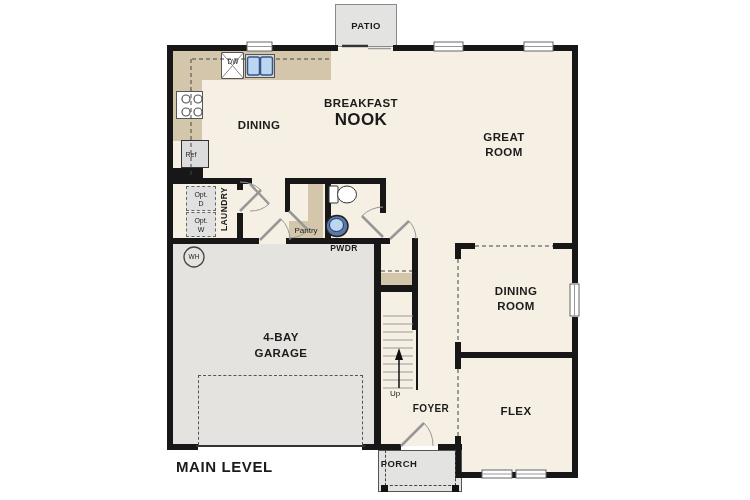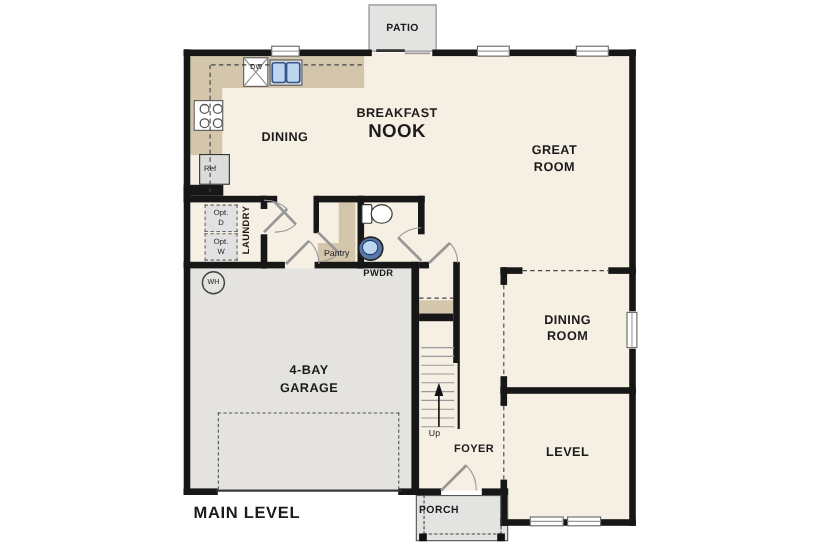--- a/index.html
+++ b/index.html
@@ -211,21 +211,21 @@
     <circle cx="194" cy="257" r="10" fill="none" stroke="#444" stroke-width="1.3"></circle>
   </svg>
 
   <div class="lbl" style="left:259px;top:126px;font-size:11.5px;">DINING</div>
   <div class="lbl" style="left:361px;top:104px;font-size:11.5px;">BREAKFAST</div>
   <div class="lbl" style="left:361px;top:119px;font-size:17px;">NOOK</div>
   <div class="lbl" style="left:504px;top:138px;font-size:11.5px;">GREAT</div>
   <div class="lbl" style="left:504px;top:153px;font-size:11.5px;">ROOM</div>
   <div class="lbl" style="left:516px;top:292px;font-size:11.5px;">DINING</div>
   <div class="lbl" style="left:516px;top:307px;font-size:11.5px;">ROOM</div>
-  <div class="lbl" style="left:516px;top:412px;font-size:11.5px;">LEVEL</div>
+  <div class="lbl" style="left:516px;top:412px;font-size:11.5px;">FLEX</div>
   <div class="lbl" style="left:281px;top:338px;font-size:11.5px;">4-BAY</div>
   <div class="lbl" style="left:281px;top:354px;font-size:11.5px;">GARAGE</div>
   <div class="lbl" style="left:431px;top:409px;font-size:10px;">FOYER</div>
   <div class="lbl" style="left:399px;top:464px;font-size:9.5px;">PORCH</div>
   <div class="lbl" style="left:366px;top:26px;font-size:9.5px;">PATIO</div>
   <div class="lbl" style="left:344px;top:209px;font-size:8.5px;margin-top:39px;">PWDR</div>
   <div class="lbl plain" style="left:306px;top:231px;font-size:8px;">Pantry</div>
   <div class="lbl v" style="left:224px;top:209px;font-size:8.5px;">LAUNDRY</div>
   <div class="lbl plain" style="left:233px;top:62px;font-size:6.5px;">DW</div>
   <div class="lbl plain" style="left:191px;top:154px;font-size:7px;">Ref</div>

